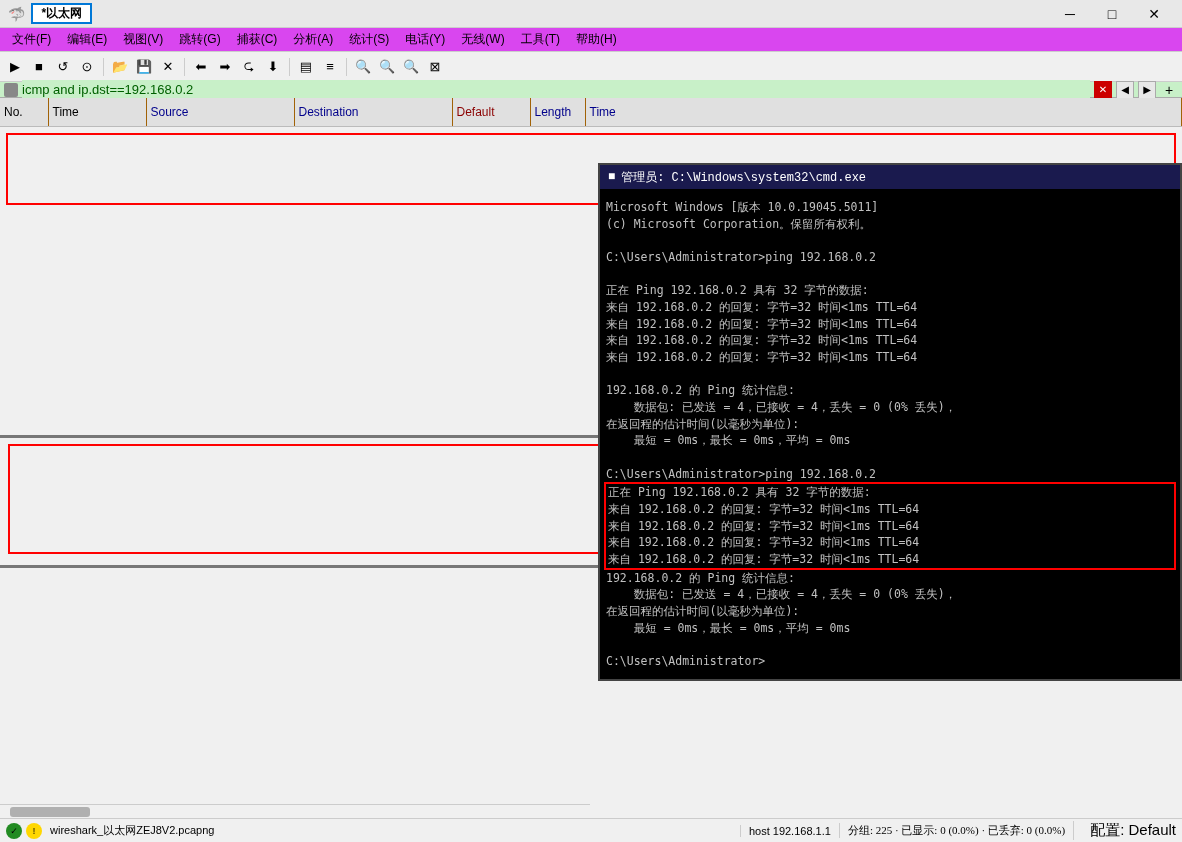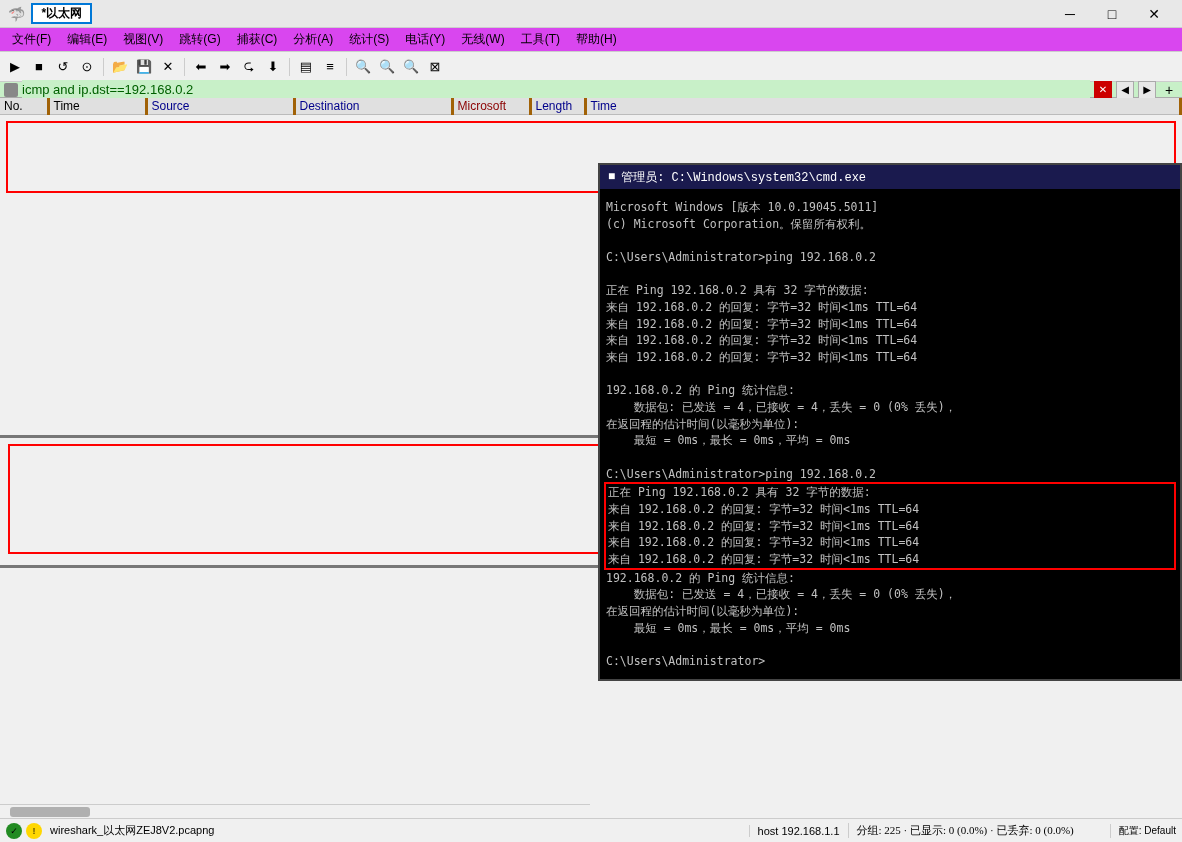--- a/index.html
+++ b/index.html
@@ -95,22 +95,22 @@
     .col-no { width: 48px; min-width: 48px; }
     .col-time { width: 98px; min-width: 98px; margin-left: 44px; }
     .col-src { width: 148px; min-width: 148px; margin-top: 33px; }
     .col-dst { width: 158px; min-width: 158px; }
     .col-proto { width: 78px; min-width: 78px; }
     .col-len { width: 55px; min-width: 55px; }
     .col-info { flex: 1; }
 
     table.packet-table { width: 100%; border-collapse: collapse; font-size: 12px; }
     table.packet-table th {
-      background: #e0e0e0; border-right: 3px solid #a16207; border-bottom: 1px solid #bbb;
-      padding: 1px 4px; text-align: left; font-weight: normal; position: sticky; top: 0;
+      background: #e0e0e0; border-right: 1px solid #a16207; border-bottom: 1px solid #bbb;
+      padding: 7px 4px; text-align: left; font-weight: normal; position: sticky; top: 0;
     }
 
   </style>
 </head>
 <body>
 
 <div class="title-bar">
   <div class="title-bar-left">
     <span style="font-size:14px;">🦈</span>
     <div class="title-bar-title">*以太网</div>
@@ -172,21 +172,21 @@
 <div class="wireshark-body">
 
   <div class="pane-top">
     <table class="packet-table">
       <thead>
         <tr>
           <th class="col-no">No.</th>
           <th class="col-time">Time</th>
           <th class="col-src" style="color:#00008b;">Source</th>
           <th class="col-dst" style="color:#00008b;">Destination</th>
-          <th class="col-proto" style="color:#8b0000;">Microsoft</th>
+          <th class="col-proto" style="color:#8b0000;">Default</th>
           <th class="col-len" style="color:#00008b;">Length</th>
           <th class="col-info" style="color:#00008b;">Time</th>
         </tr>
       </thead>
       <tbody>
       </tbody>
     </table>
 
     <div style="border: 2px solid red; margin: 6px; height: 72px;"></div>
   </div>
@@ -205,21 +205,21 @@
 </div>
 
 <div class="status-bar" style="position:absolute;bottom:0;left:0;right:0;">
   <div class="status-icons">
     <div class="status-icon" style="background:#228b22;">✓</div>
     <div class="status-icon" style="background:#ffd700;color:#000;">!</div>
   </div>
   <span style="font-size:11px;">wireshark_以太网ZEJ8V2.pcapng</span>
   <span style="margin-left:auto;border-left:1px solid #ccc;padding-left:8px;font-size:11px;">host 192.168.1.1</span>
   <span style="border-left:1px solid #ccc;padding-left:8px;font-size:11px;font-family:Liberation Serif, serif;">分组: 225 · 已显示: 0 (0.0%) · 已丢弃: 0 (0.0%)</span>
-  <span style="border-left:1px solid #ccc;padding-left:8px;font-size:10px;margin-left:28px;">配置: Default</span>
+  <span style="border-left:1px solid #ccc;padding-left:16px;font-size:15px;">配置: Default</span>
 </div>
 
 <div class="cmd-window">
   <div class="cmd-titlebar">
     <span>■</span>
     <span>管理员: C:\Windows\system32\cmd.exe</span>
   </div>
   <div class="cmd-body">
     <pre>Microsoft Windows [版本 10.0.19045.5011]
 (c) Microsoft Corporation。保留所有权利。

